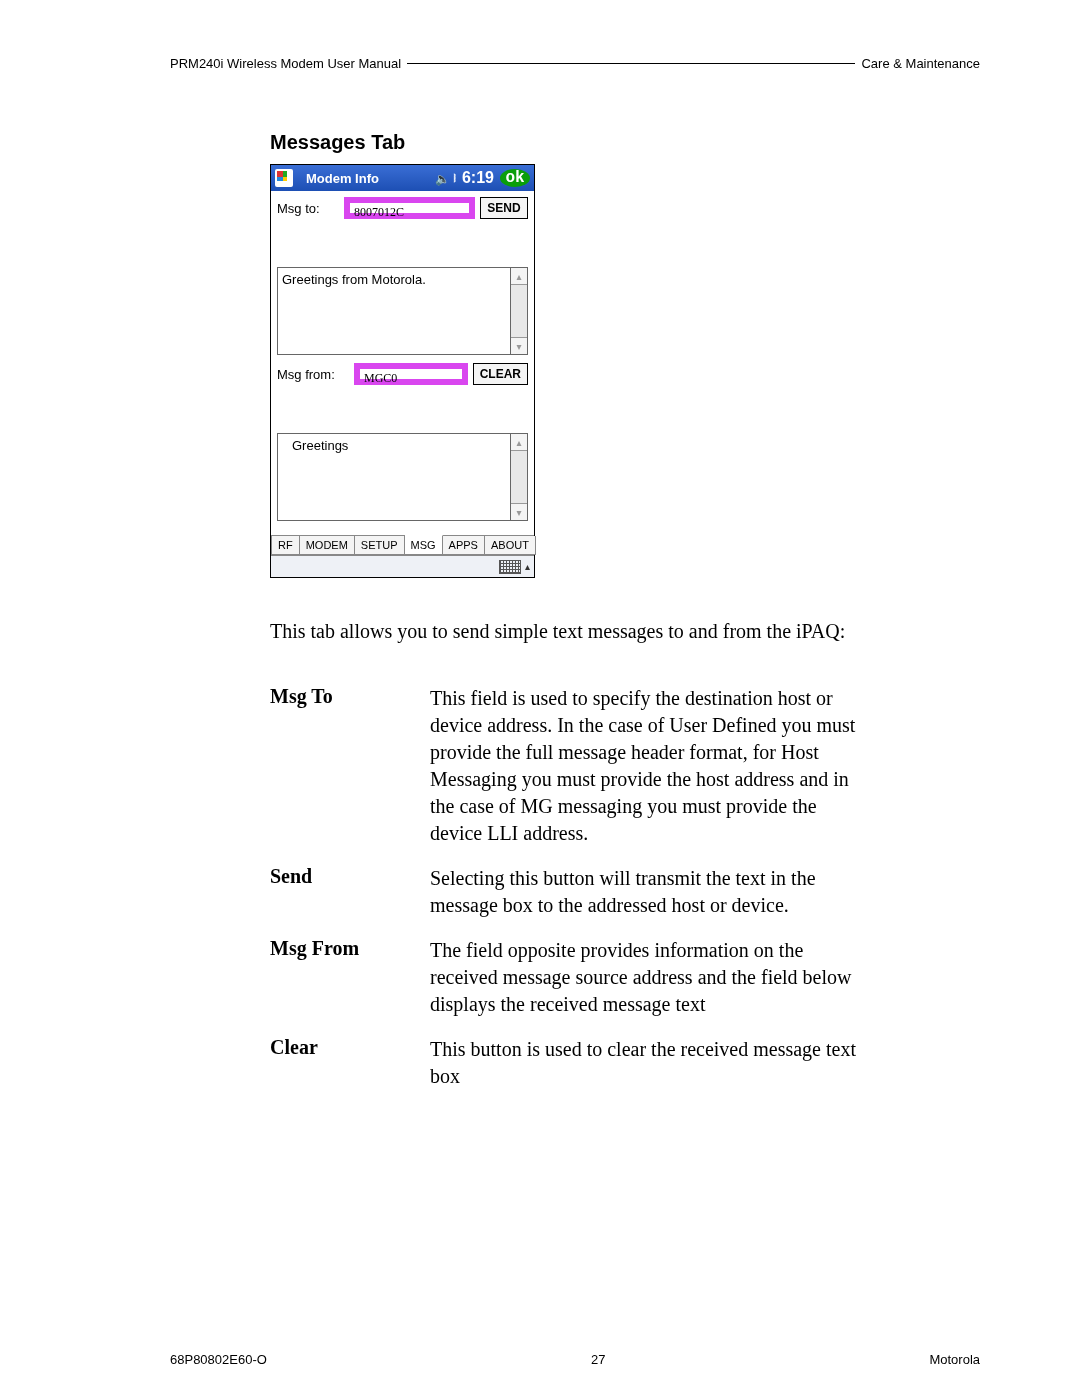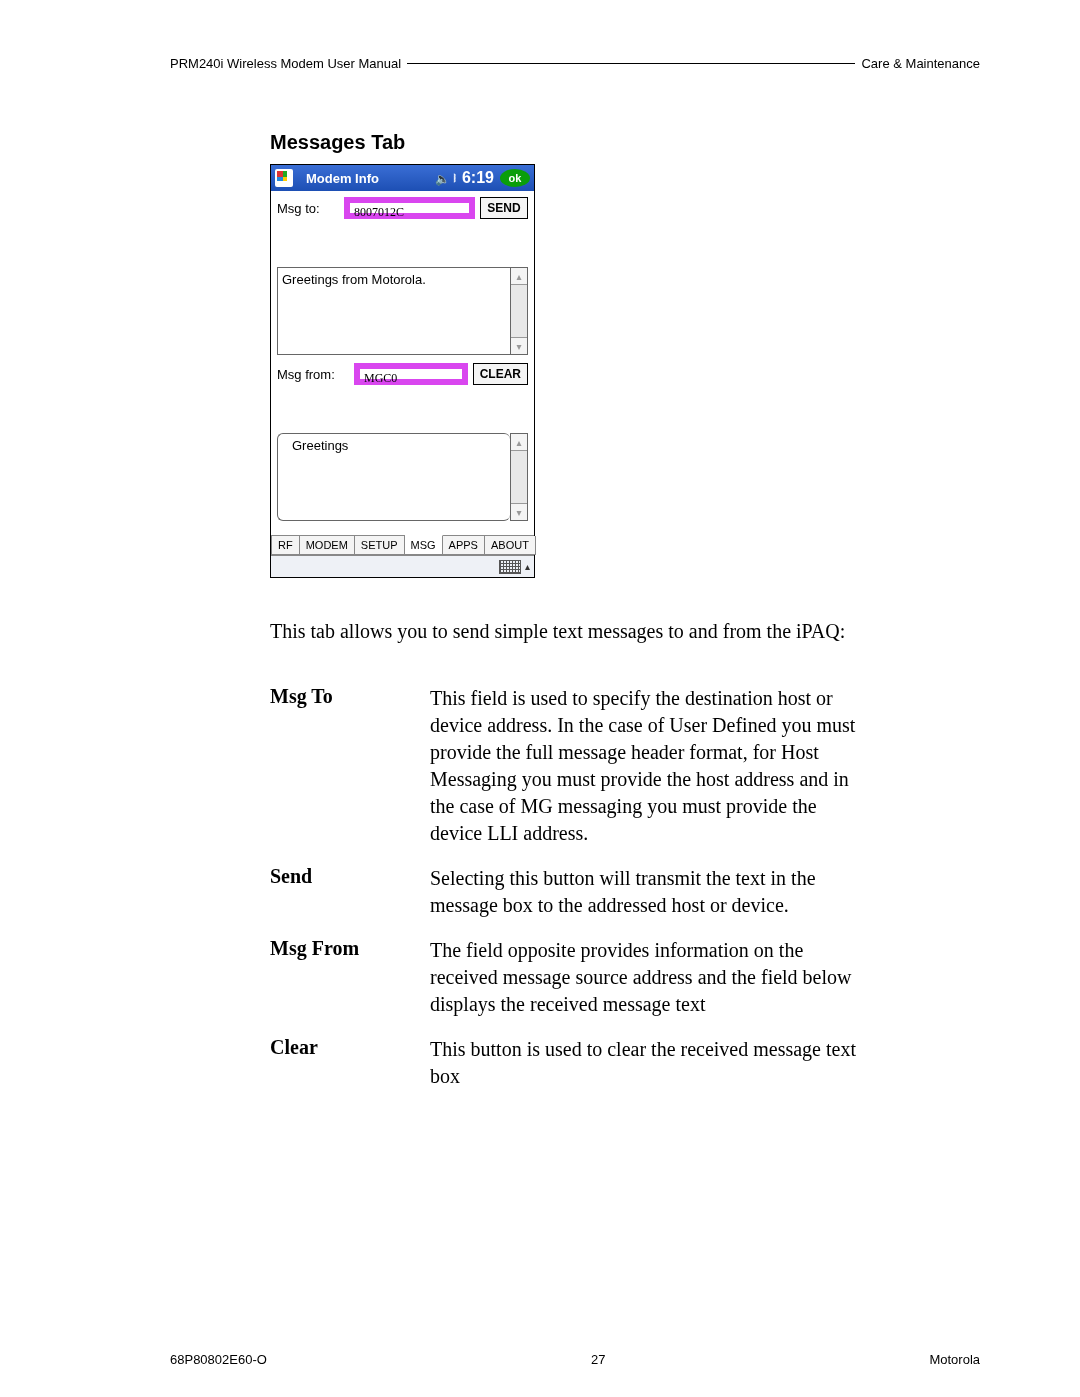--- a/index.html
+++ b/index.html
@@ -79,21 +79,21 @@
       linear-gradient(#28d,#28d) 0 55%/45% 45% no-repeat,
       linear-gradient(#fc0,#fc0) 55% 55%/45% 45% no-repeat;
   }
   .title-spacer { flex:1; }
   .tb-icons { display:flex; align-items:center; gap:3px; }
   .tb-time { font-size:16px; margin:0 3px; }
   .ok-badge {
     width:30px; height:18px; border-radius:50%;
     background:#0a9e0a; color:#fff;
     display:flex; align-items:center; justify-content:center;
-    font-size:11px; font-weight:bold;
+    font-size:16px; font-weight:bold;font-family:Liberation Mono, monospace;
   }
   .body-area { padding:6px; }
   .row { display:flex; align-items:center; gap:5px; margin-bottom:22px; }
   .cell-label { width:62px; font-size:13px; }
   .cell-input {
     flex:1; height:22px; border:6px solid #d946ef;
     padding:2px 4px; font-family:Tahoma; font-size:12px;
     background:#fff;
   }
   .btn {
@@ -199,21 +199,21 @@
             <div class="scroll-track"></div>
             <div class="scroll-btn">▾</div>
           </div>
         </div>
         <div class="row">
           <span class="cell-label from-label">Msg from:</span>
           <div class="cell-input">MGC0</div>
           <div class="btn">CLEAR</div>
         </div>
         <div class="msgbox-wrap">
-          <div class="msgbox" style="padding-left:14px;border-radius:6px;">Greetings</div>
+          <div class="msgbox" style="padding-left:14px;">Greetings</div>
           <div class="scroll">
             <div class="scroll-btn">▴</div>
             <div class="scroll-track"></div>
             <div class="scroll-btn">▾</div>
           </div>
         </div>
       </div>
       <div class="tabrow">
         <div class="tab">RF</div>
         <div class="tab">MODEM</div>

